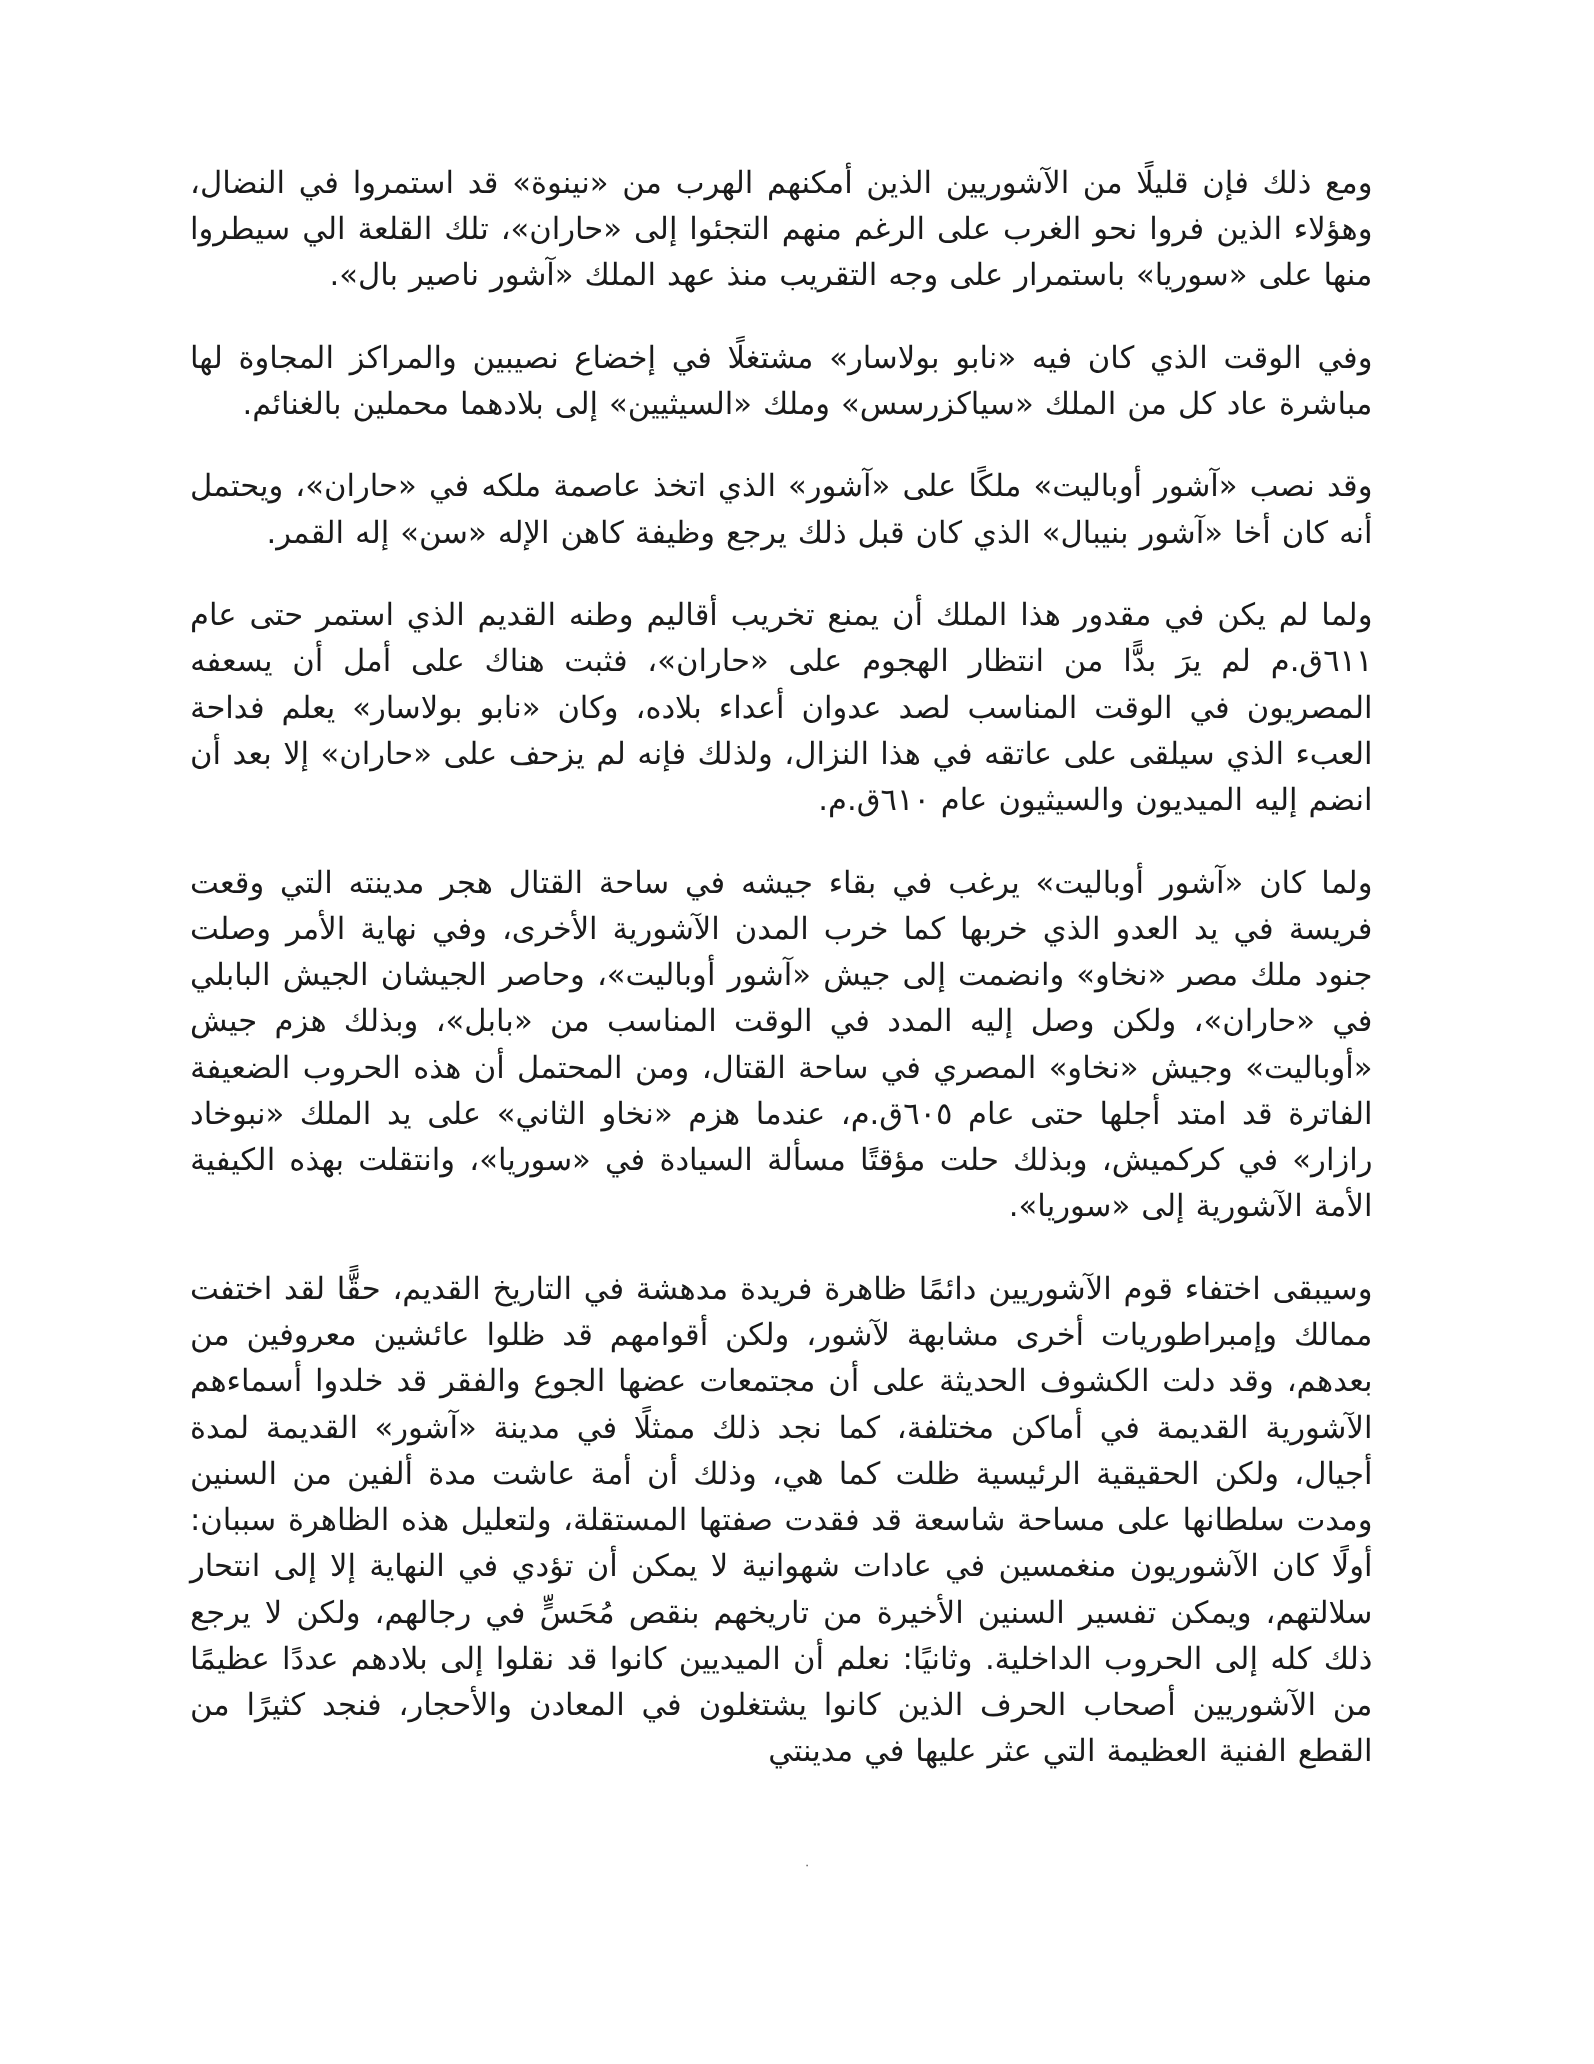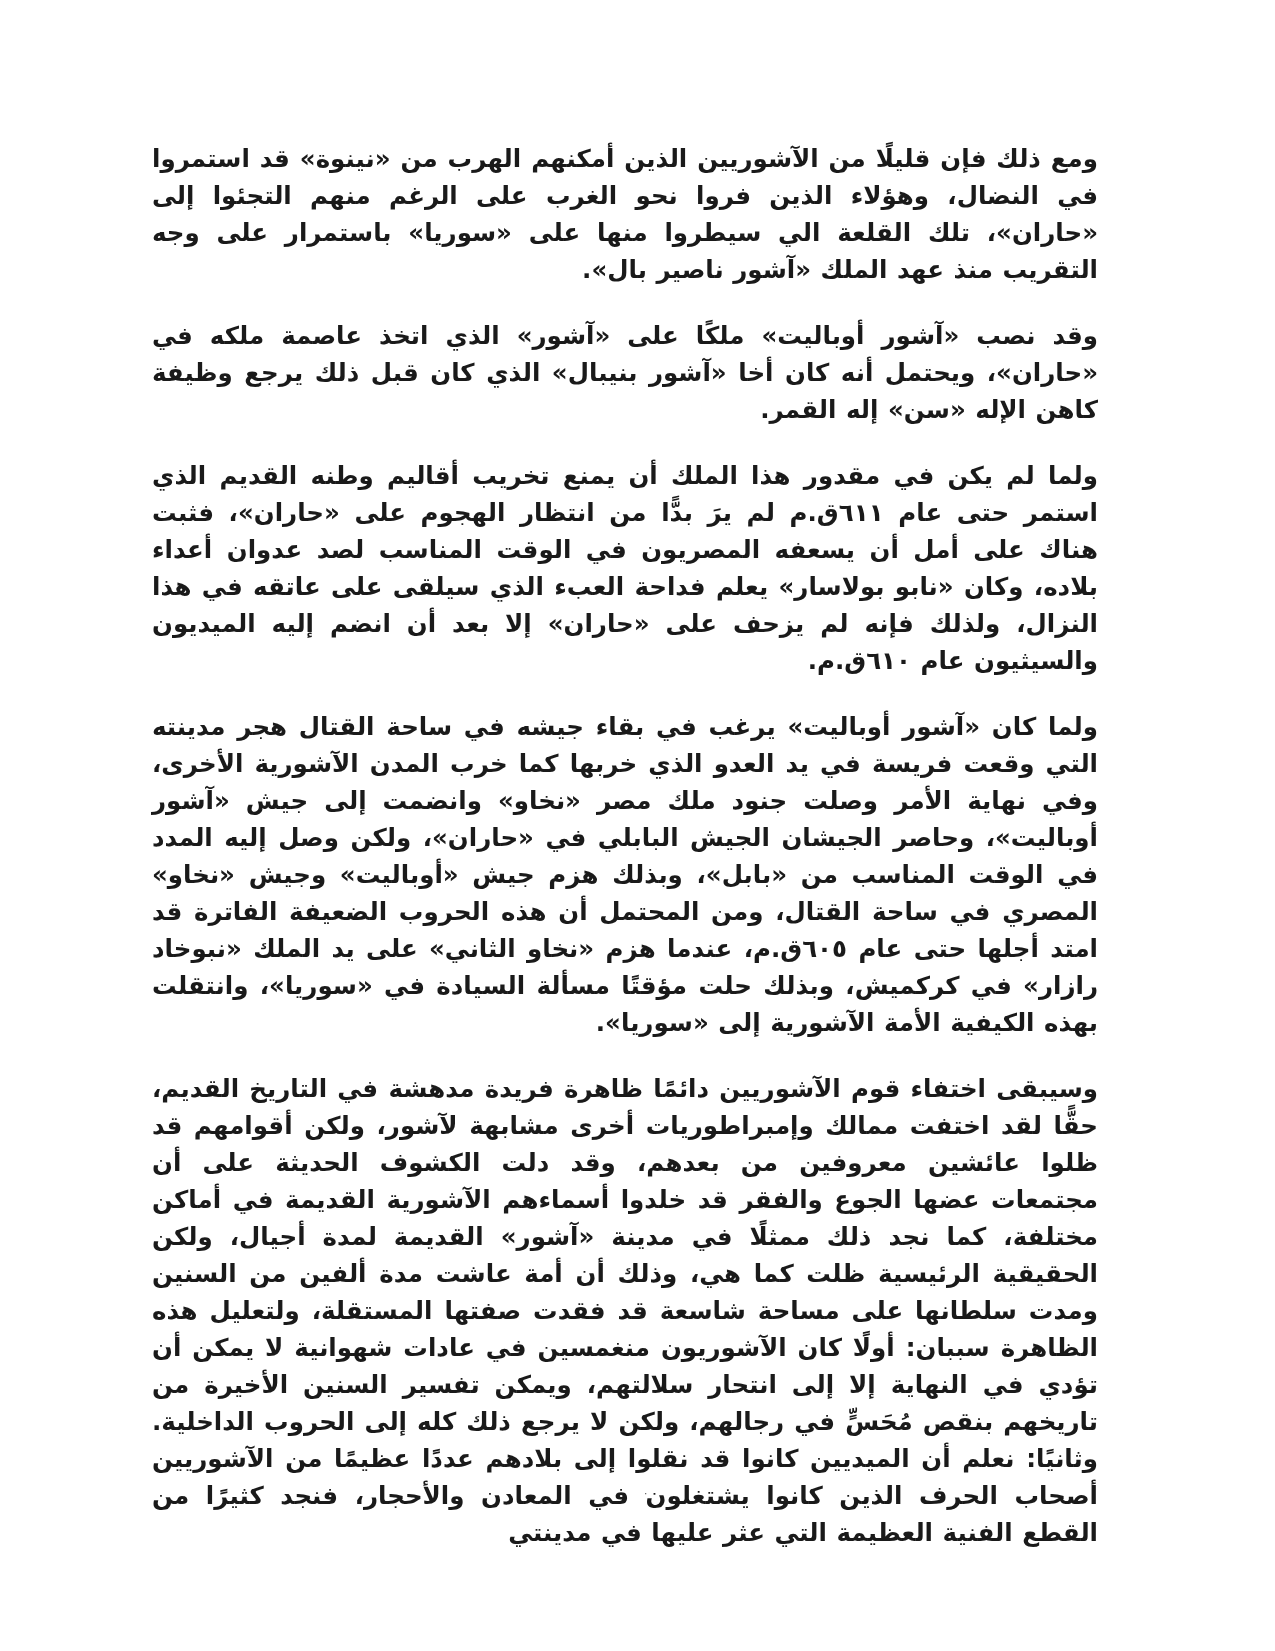--- a/index.html
+++ b/index.html
@@ -11,24 +11,23 @@
       width: 1275px;
       height: 1651px;
       position: relative;
       overflow: hidden;
       font-family: "DejaVu Sans", sans-serif;
       color: #1a1a1a;
     }
     .page {
       position: absolute;
       left: 152px;
-      top: 140px;
+      top: 127px;
       width: 946px;
       direction: rtl;
-      font-weight: bold;
     }
     .para {
       margin: 0 0 29px 0;
       font-size: 24.5px;
       line-height: 37px;
       text-align: justify;
       text-align-last: right;
       word-spacing: 1px;
     }
     .page-mark {
@@ -38,19 +37,20 @@
       font-size: 10px;
       color: #555;
       direction: rtl;
     }
   </style>
 </head>
 <body>
 
 <div class="page">
   <p class="para">ومع ذلك فإن قليلًا من الآشوريين الذين أمكنهم الهرب من «نينوة» قد استمروا في النضال، وهؤلاء الذين فروا نحو الغرب على الرغم منهم التجئوا إلى «حاران»، تلك القلعة الي سيطروا منها على «سوريا» باستمرار على وجه التقريب منذ عهد الملك «آشور ناصير بال».</p>
+  <p class="para">وفي الوقت الذي كان فيه «نابو بولاسار» مشتغلًا في إخضاع نصيبين والمراكز المجاوة لها مباشرة عاد كل من الملك «سياكزرسس» وملك «السيثيين» إلى بلادهما محملين بالغنائم.</p>
   <p class="para">وقد نصب «آشور أوباليت» ملكًا على «آشور» الذي اتخذ عاصمة ملكه في «حاران»، ويحتمل أنه كان أخا «آشور بنيبال» الذي كان قبل ذلك يرجع وظيفة كاهن الإله «سن» إله القمر.</p>
   <p class="para">ولما لم يكن في مقدور هذا الملك أن يمنع تخريب أقاليم وطنه القديم الذي استمر حتى عام ٦١١ق.م لم يرَ بدًّا من انتظار الهجوم على «حاران»، فثبت هناك على أمل أن يسعفه المصريون في الوقت المناسب لصد عدوان أعداء بلاده، وكان «نابو بولاسار» يعلم فداحة العبء الذي سيلقى على عاتقه في هذا النزال، ولذلك فإنه لم يزحف على «حاران» إلا بعد أن انضم إليه الميديون والسيثيون عام ٦١٠ق.م.</p>
   <p class="para">ولما كان «آشور أوباليت» يرغب في بقاء جيشه في ساحة القتال هجر مدينته التي وقعت فريسة في يد العدو الذي خربها كما خرب المدن الآشورية الأخرى، وفي نهاية الأمر وصلت جنود ملك مصر «نخاو» وانضمت إلى جيش «آشور أوباليت»، وحاصر الجيشان الجيش البابلي في «حاران»، ولكن وصل إليه المدد في الوقت المناسب من «بابل»، وبذلك هزم جيش «أوباليت» وجيش «نخاو» المصري في ساحة القتال، ومن المحتمل أن هذه الحروب الضعيفة الفاترة قد امتد أجلها حتى عام ٦٠٥ق.م، عندما هزم «نخاو الثاني» على يد الملك «نبوخاد رازار» في كركميش، وبذلك حلت مؤقتًا مسألة السيادة في «سوريا»، وانتقلت بهذه الكيفية الأمة الآشورية إلى «سوريا».</p>
   <p class="para">وسيبقى اختفاء قوم الآشوريين دائمًا ظاهرة فريدة مدهشة في التاريخ القديم، حقًّا لقد اختفت ممالك وإمبراطوريات أخرى مشابهة لآشور، ولكن أقوامهم قد ظلوا عائشين معروفين من بعدهم، وقد دلت الكشوف الحديثة على أن مجتمعات عضها الجوع والفقر قد خلدوا أسماءهم الآشورية القديمة في أماكن مختلفة، كما نجد ذلك ممثلًا في مدينة «آشور» القديمة لمدة أجيال، ولكن الحقيقية الرئيسية ظلت كما هي، وذلك أن أمة عاشت مدة ألفين من السنين ومدت سلطانها على مساحة شاسعة قد فقدت صفتها المستقلة، ولتعليل هذه الظاهرة سببان: أولًا كان الآشوريون منغمسين في عادات شهوانية لا يمكن أن تؤدي في النهاية إلا إلى انتحار سلالتهم، ويمكن تفسير السنين الأخيرة من تاريخهم بنقص مُحَسٍّ في رجالهم، ولكن لا يرجع ذلك كله إلى الحروب الداخلية. وثانيًا: نعلم أن الميديين كانوا قد نقلوا إلى بلادهم عددًا عظيمًا من الآشوريين أصحاب الحرف الذين كانوا يشتغلون في المعادن والأحجار، فنجد كثيرًا من القطع الفنية العظيمة التي عثر عليها في مدينتي</p>
 </div>
 
 <div class="page-mark">٠</div>
 
 </body></html>

